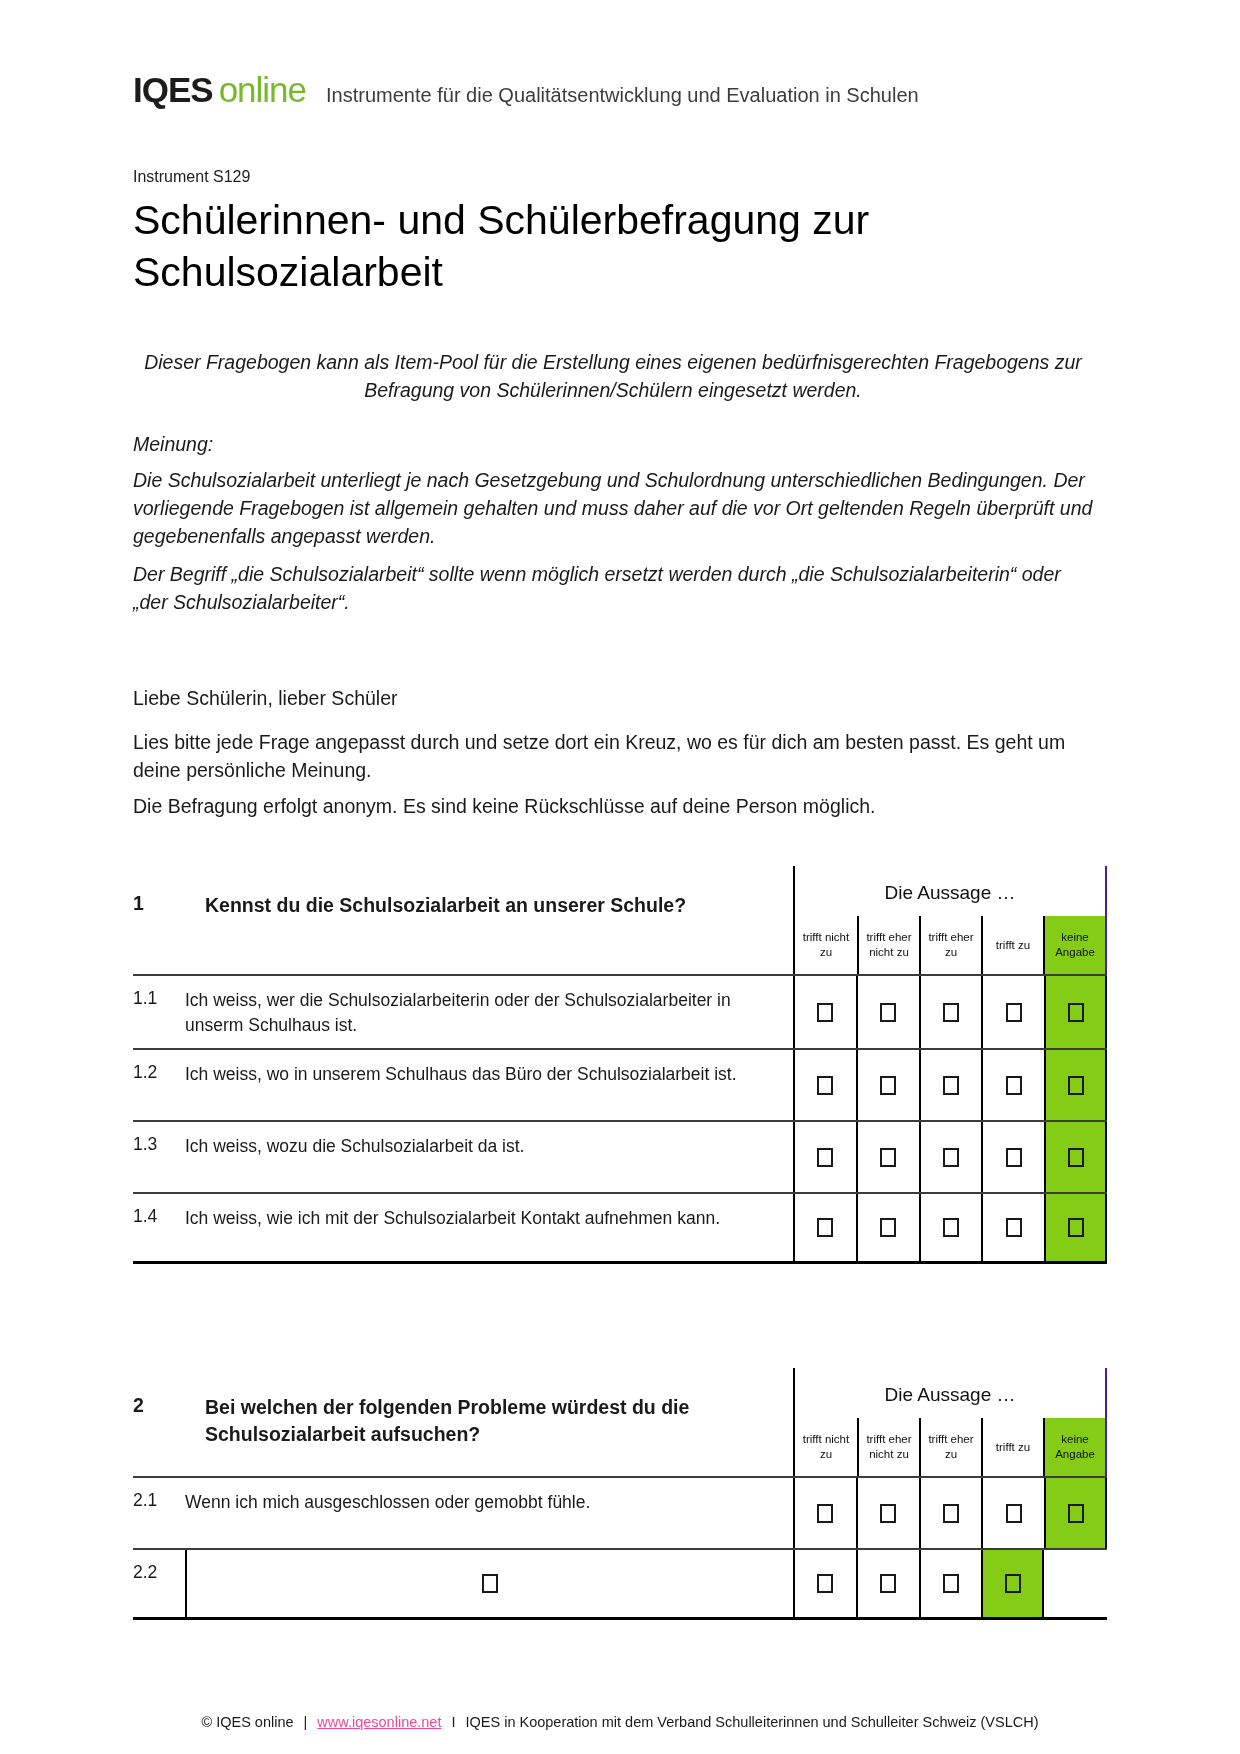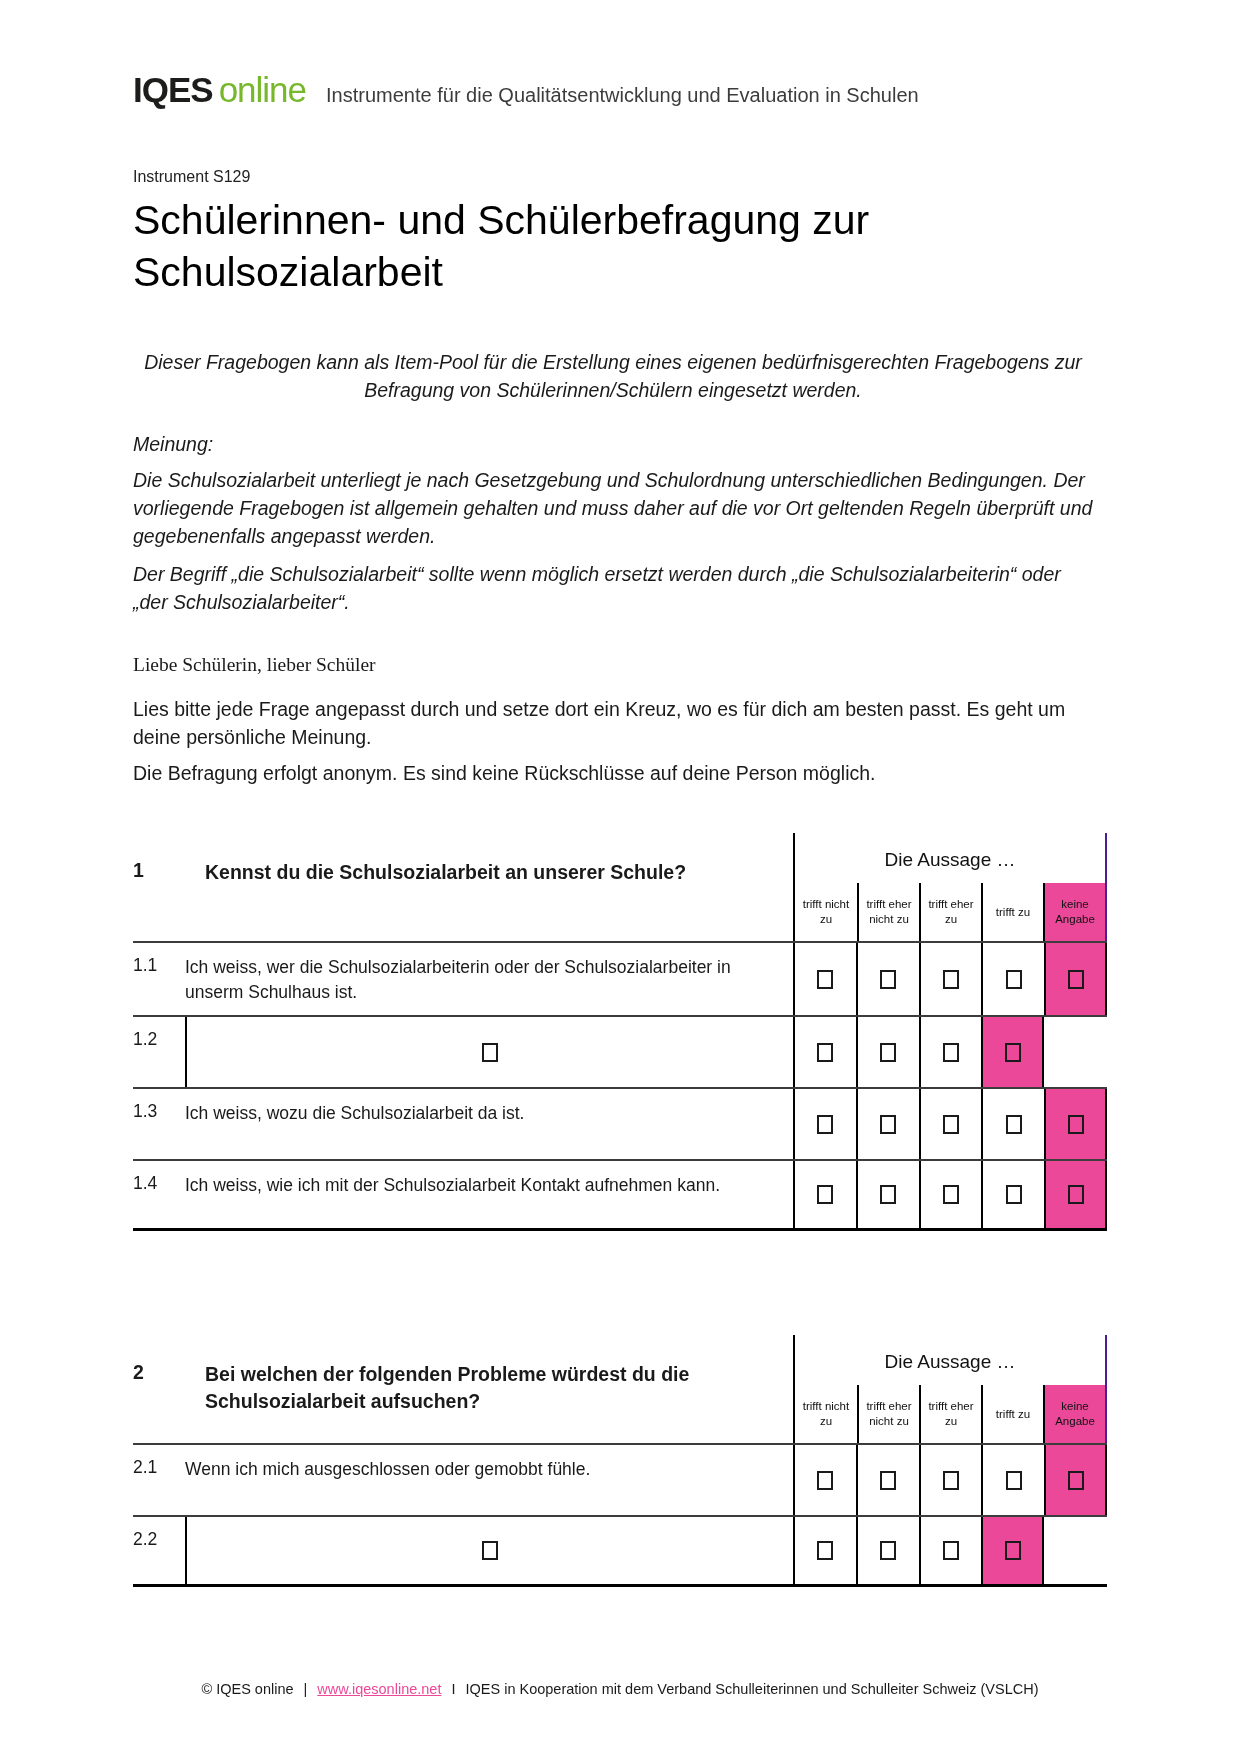--- a/index.html
+++ b/index.html
@@ -23,42 +23,42 @@
   
   .instrument { margin-top:58px; font-size:16px; color:#222; }
   .doc-title { margin-top:8px; font-size:41px; font-weight:400; line-height:1.27; color:#000; max-width:950px; }
 
   .p { font-size:19.5px; line-height:28px; max-width:960px; }
   .italic { font-style:italic; }
   .p.intro { margin-top:50px;text-align:center; }
   .p.notes-h { margin-top:26px; }
   .p.note1 { margin-top:8px; }
   .p.note2 { margin-top:10px; }
-  .p.salutation { margin-top:35px;font-family:Liberation Serif, serif; }
+  .p.salutation { margin-top:68px; }
   .p.instr1 { margin-top:16px; }
   .p.instr2 { margin-top:8px; }
 
   
   .qtable { margin-top:46px; width:974px; }
   .qtable.second { margin-top:104px; }
 
   .qhead { display:grid; grid-template-columns:72px 588px 314px; height:108px; }
   .qhead-num { font-size:19.5px; font-weight:700; padding-top:26px; }
   .qhead-question { font-size:19.5px; font-weight:700; line-height:27px; padding-top:26px; padding-right:18px; }
   .qhead-scale { border-left:2px solid #000; border-right:2px solid #4c1d95; display:flex; flex-direction:column; }
   .scale-caption { height:50px; font-size:19px; color:#111; text-align:center; padding-top:16px; }
   .scale-cols { display:grid; grid-template-columns:repeat(5,1fr); flex:1; }
   .scale-col {
     border-left:2px solid #000;
     font-size:11.5px; line-height:1.3; color:#111;
     display:flex; align-items:center; justify-content:center; text-align:center;
     padding:3px 2px;
   }
   .scale-col:first-child { border-left:none; }
-  .shaded { background:#ec4899; }
+  .shaded { background:#84cc16; }
 
   .qrow { display:grid; grid-template-columns:52px 608px repeat(5,62.8px); border-top:2px solid #3c3c3c; min-height:72px; }
   .qrow:last-child { border-bottom:3px solid #000; }
   .qrow-num { font-size:17.5px; padding-top:12px; }
   .qrow-text { font-size:17.5px; line-height:25px; padding:12px 20px 10px 0; }
   .qcell { border-left:2px solid #000; display:flex; align-items:center; justify-content:center; }
   .qcell:last-child { border-right:2px solid #000; }
   .checkbox { display:inline-block; width:16px; height:19px; border:2px solid #1a1a1a; background:transparent; }
 
   
@@ -122,20 +122,21 @@
         <div class="qcell">
             <span class="checkbox"></span>
           </div>
         <div class="qcell shaded">
             <span class="checkbox"></span>
           </div>
       </div>
 
       <div class="qrow">
         <div class="qrow-num">1.2</div>
+        <div class="qrow-text">Ich weiss, wo in unserem Schulhaus das Büro der Schulsozialarbeit ist.</div>
         <div class="qcell">
             <span class="checkbox"></span>
           </div>
         <div class="qcell">
             <span class="checkbox"></span>
           </div>
         <div class="qcell">
             <span class="checkbox"></span>
           </div>
         <div class="qcell">

